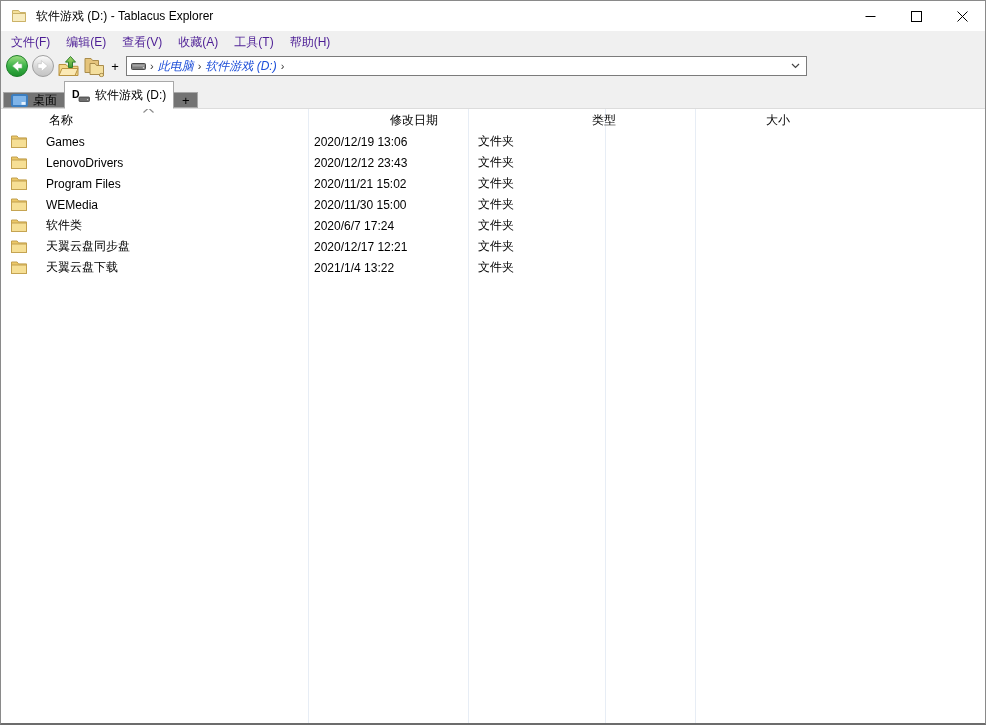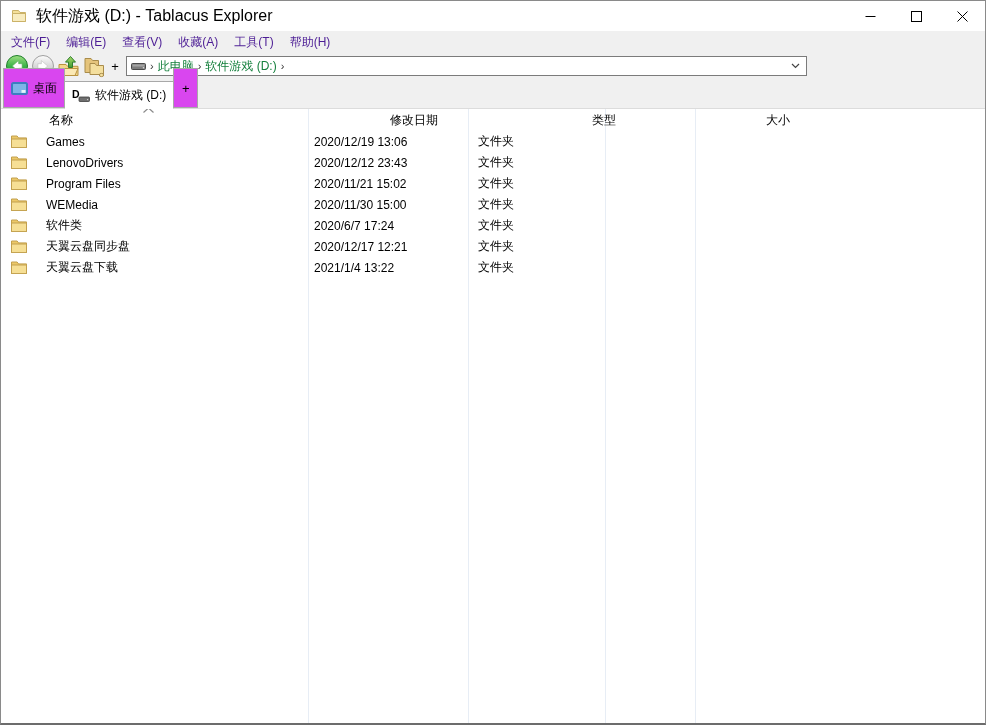--- a/index.html
+++ b/index.html
@@ -6,52 +6,52 @@
   html,body { background:#d7d7d7; }
   body { font-family:"Liberation Sans", sans-serif; }
   .window{
     width:986px; height:725px; background:#fff; position:relative;
     border:1px solid #8a8a8a; border-bottom:2px solid #6c6c6c;
     display:flex; flex-direction:column; font-size:12px; color:#000;
   }
   
   .titlebar{ height:30px; background:#fff; display:flex; align-items:center; padding-left:10px; flex:none; }
   .titlebar .app-icon{ width:16px; height:16px; margin-right:9px; flex:none; }
-  .titlebar .title{ font-size:16px; color:#000; white-space:nowrap; }
+  .titlebar .title{ font-size:12px; color:#000; white-space:nowrap; }
   .win-controls{ margin-left:auto; display:flex; height:30px; }
   .win-btn{ width:46px; height:30px; display:flex; align-items:center; justify-content:center; background:transparent; border:none; cursor:default; }
   
   .menubar{ height:22px; background:#f0f0f0; display:flex; align-items:center; padding-left:2px; flex:none; }
   .menu-item{ padding:0 8px; height:22px; line-height:22px; color:#4c1d95; white-space:nowrap; }
   
   .toolbar{ height:26px; background:#f0f0f0; display:flex; align-items:center; padding:0 4px; flex:none; }
   .tool-btn{ border:none; background:transparent; padding:0; display:flex; align-items:center; justify-content:center; flex:none; }
   .tool-btn + .tool-btn{ margin-left:2px; }
   .tb-up{ margin-left:6px; }
   .tb-plus{ width:14px; font-size:13px; color:#000; margin-left:2px; }
   .addressbar{
     flex:1; min-width:0; height:20px; background:#fff; border:1px solid #7b7b7b;
     display:flex; align-items:center; padding:0 4px; margin-left:4px; gap:3px;
   }
   .crumb-sep{ color:#333; font-size:11px; padding:0 1px; }
-  .crumb{ white-space:nowrap; color:#15803d; }
+  .crumb{ white-space:nowrap; color:#1d4ed8;font-style:italic; }
   .addr-chevron{ margin-left:auto; display:flex; align-items:center; padding-right:2px; }
   .filterbox{
     width:170px; height:20px; background:#fff; border:1px solid #7b7b7b;
     margin-left:4px; position:relative; flex:none; display:flex; align-items:center;margin-top:48px;
   }
   .filterbox input{
     width:100%; height:100%; border:none; outline:none; padding:0 20px 0 5px;
     font:12px "Liberation Sans", sans-serif; color:#000; background:transparent;
   }
   .filterbox input::placeholder{ color:#9e9e9e; opacity:1; }
   .funnel{ position:absolute; right:4px; top:3px; }
   
   .tabbar{ height:30px; background:#f0f0f0; display:flex; align-items:flex-end; padding-left:2px; flex:none; border-bottom:1px solid #dcdcdc; position:relative; }
-  .tab{ display:flex; align-items:center; gap:5px; border:1px solid #a8a8a8; background:#d946ef; height:40px; padding:0 7px; white-space:nowrap; position:relative; }
+  .tab{ display:flex; align-items:center; gap:5px; border:1px solid #a8a8a8; background:#737373; height:16px; padding:0 7px; white-space:nowrap; position:relative; }
   .tab + .tab{ margin-left:-1px; }
   .tab.active{ background:#fff; height:28px; margin-bottom:-1px; border-bottom:1px solid #fff; z-index:2; }
   .tab.new-tab{ width:25px; justify-content:center; padding:0; color:#000; font-size:13px; }
   
   .content{ flex:1; background:#fff; position:relative; overflow:hidden; }
   .grid-line{ position:absolute; top:0; bottom:0; width:1px; background:#e7edf5; z-index:0; }
   .gl-1{ left:307px; } .gl-2{ left:467px; } .gl-3{ left:604px; } .gl-4{ left:694px; }
   .header-row{ height:22px; display:flex; align-items:center; position:relative; z-index:1; color:#000; }
   .hdr{ height:22px; line-height:22px; white-space:nowrap; cursor:default;margin-left:38px; }
   .col-name{ width:307px; padding-left:10px; } 

